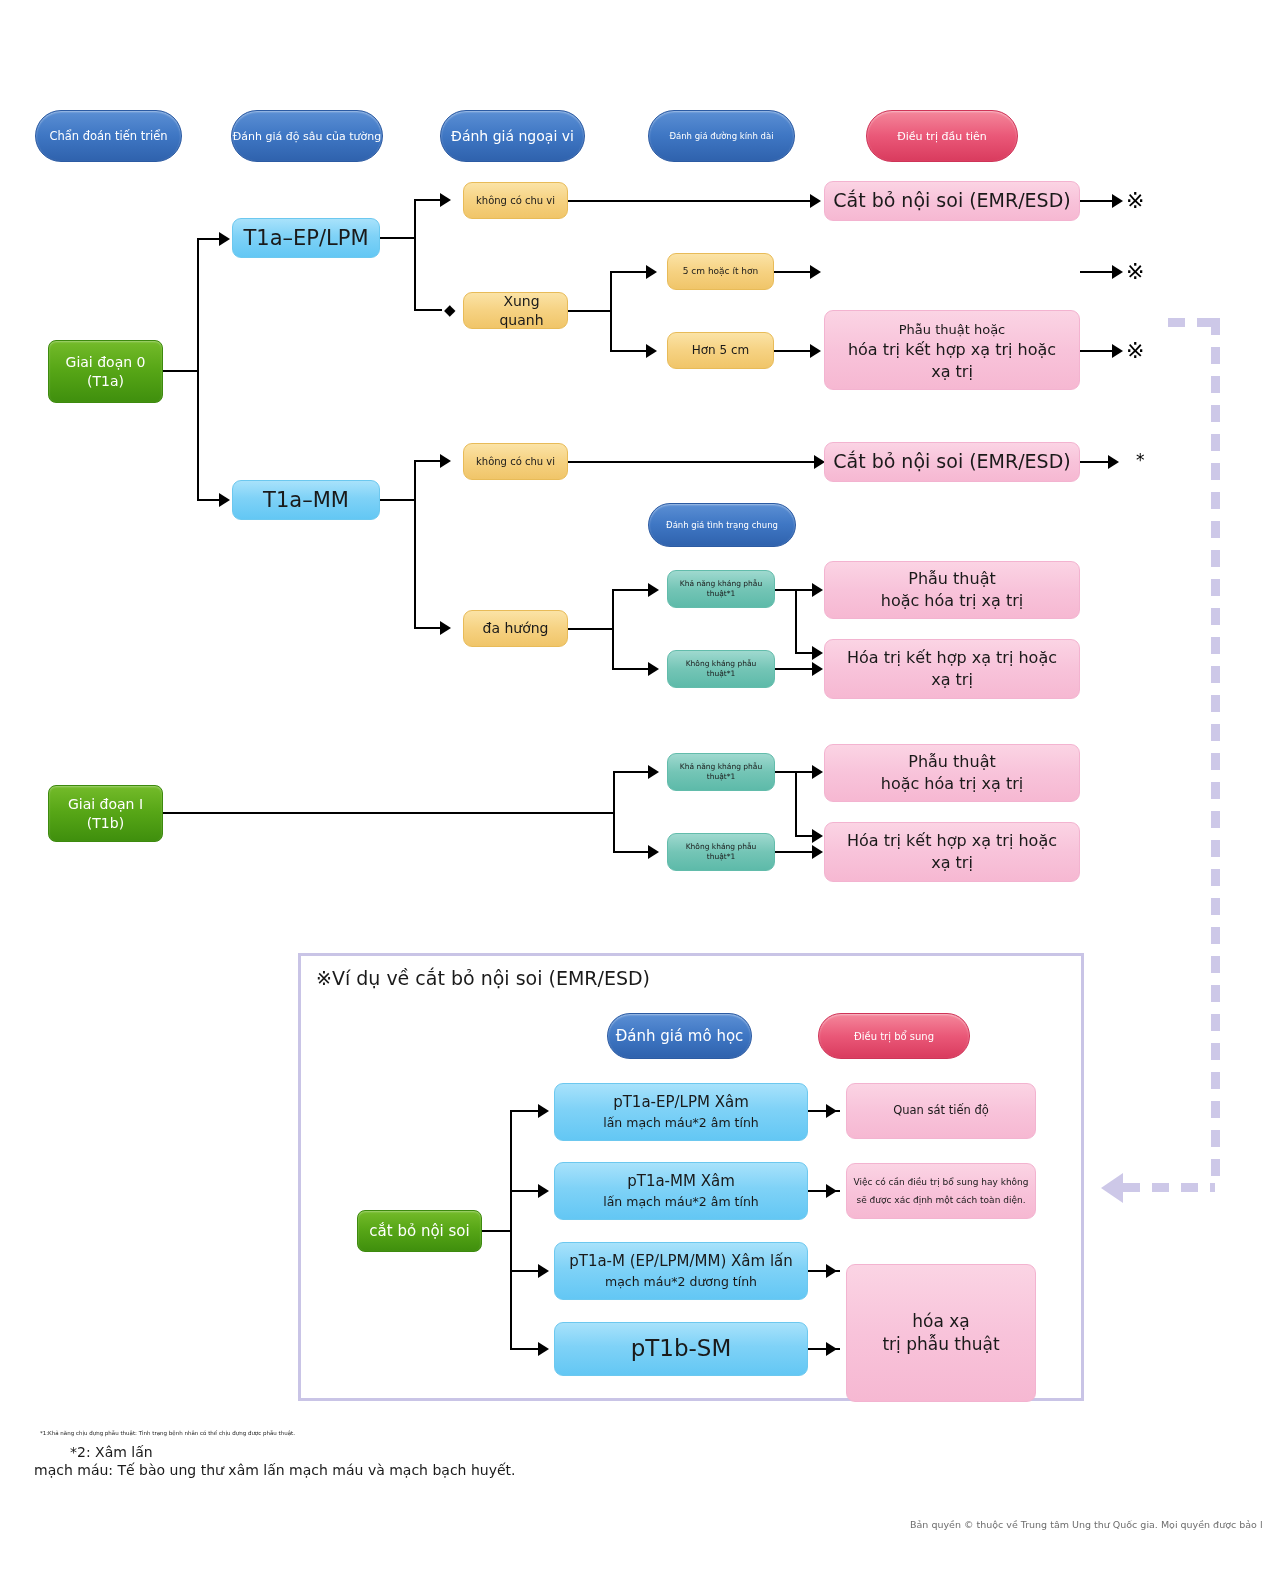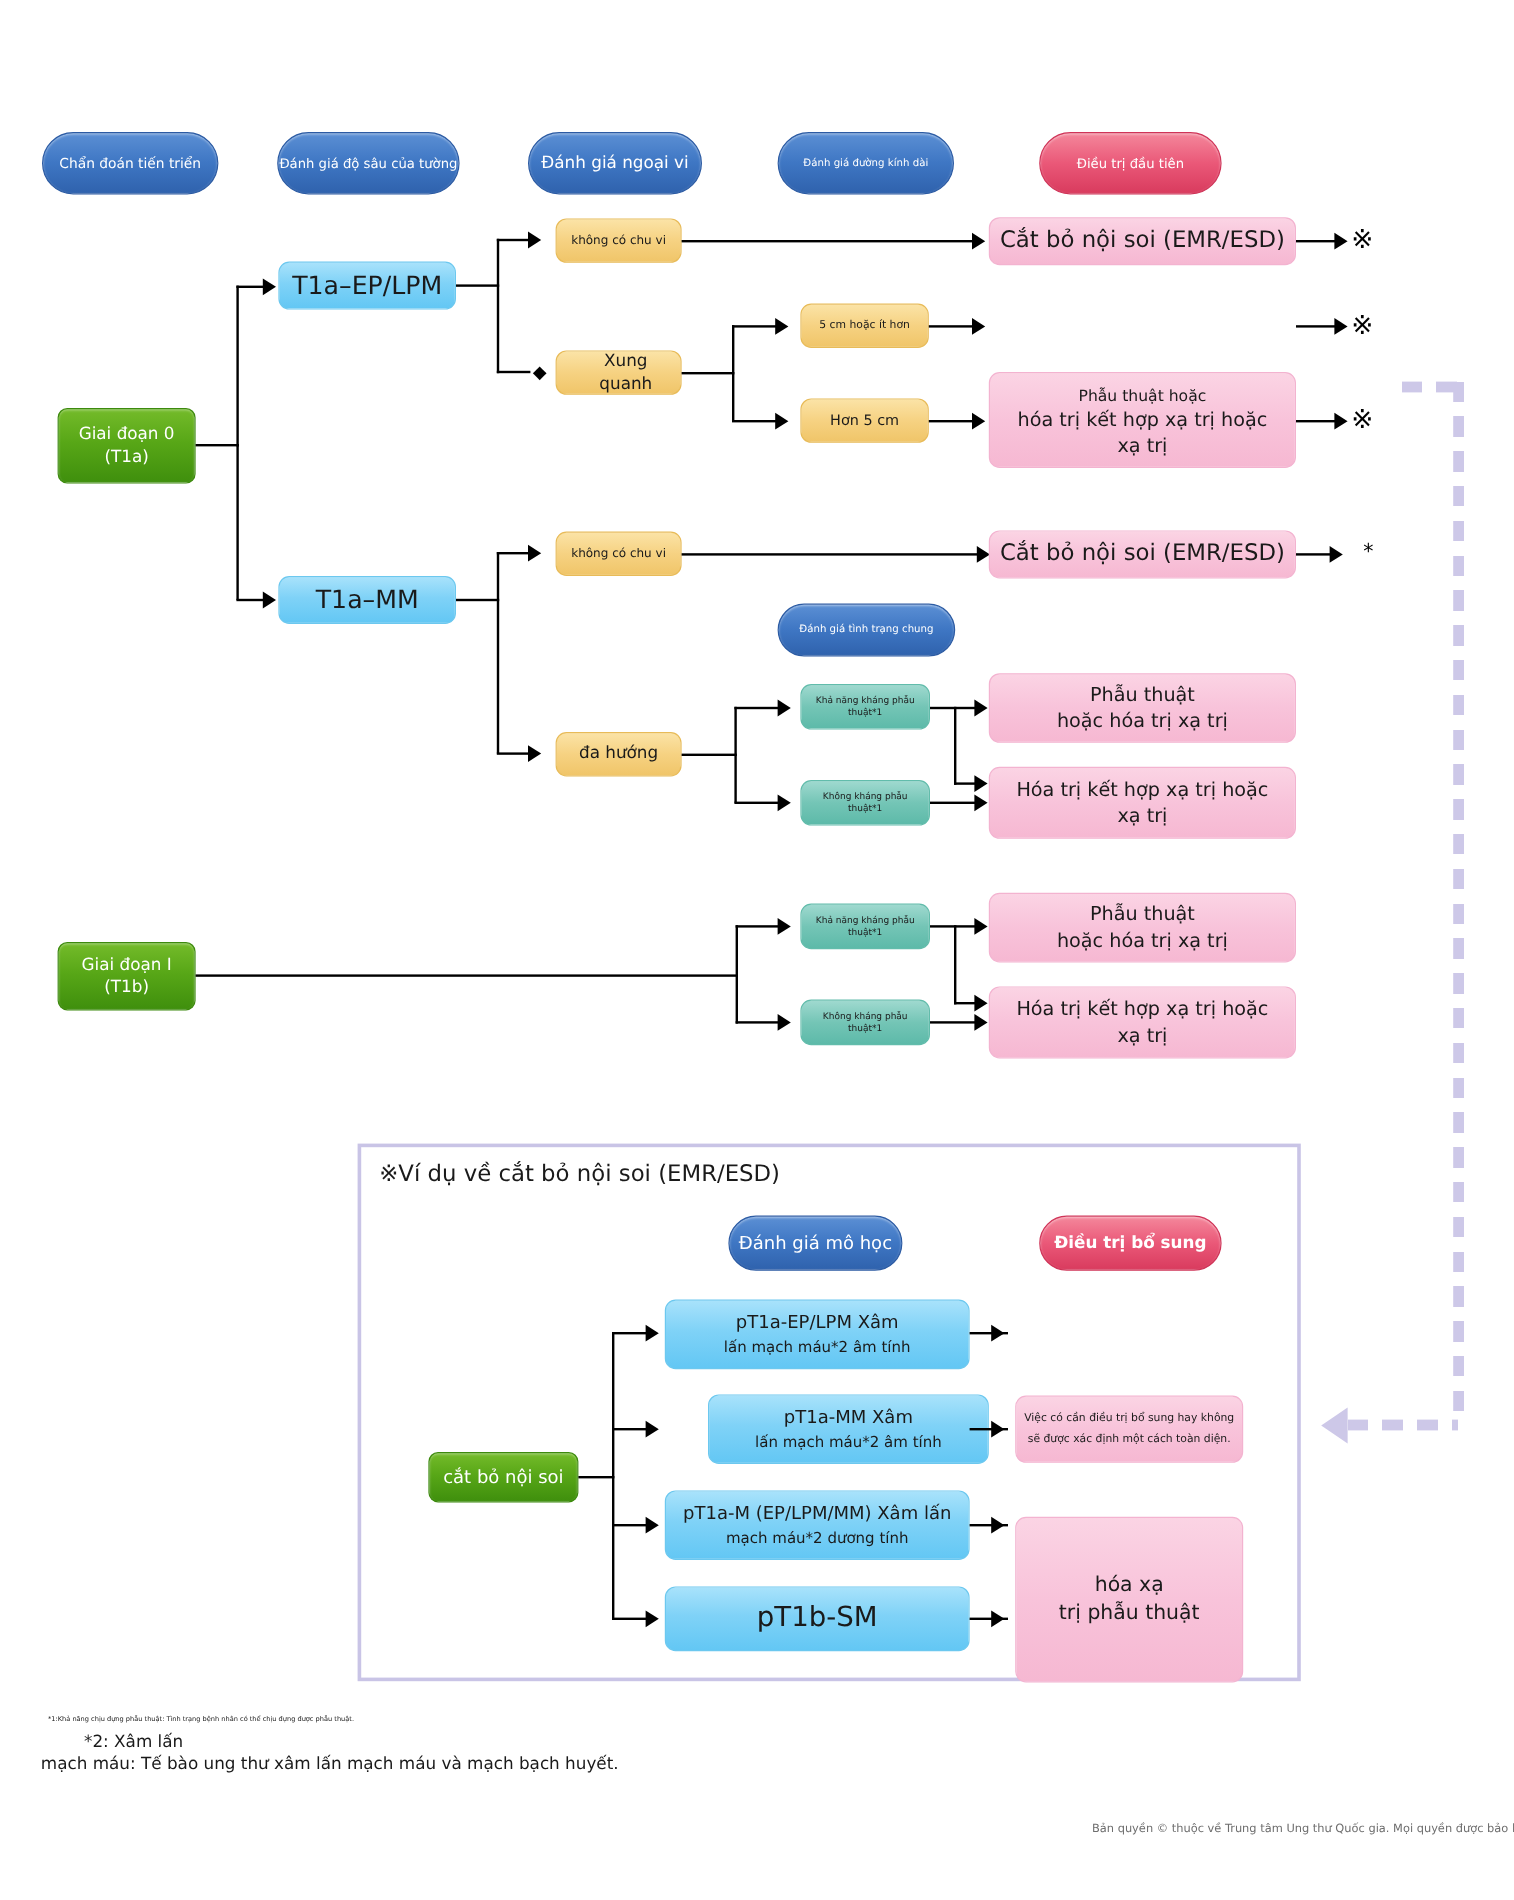--- a/index.html
+++ b/index.html
@@ -323,21 +323,21 @@
 
   <div id="panel" style="left:298px;top:953px;width:786px;height:448px;"></div>
 
   <div id="panel-title" style="left:316px;top:967px;font-size:19px;">
     <span>※Ví dụ về cắt bỏ nội soi (EMR/ESD)</span>
   </div>
 
   <div class="pill" style="left:607px;top:1013px;width:145px;height:46px;font-size:15px;">
     <span>Đánh giá mô học</span>
   </div>
-  <div class="pill red" style="left:866px;top:1013px;width:152px;height:46px;font-size:14px;font-weight:bold;">
+  <div class="pill red" style="left:818px;top:1013px;width:152px;height:46px;font-size:10px;">
     <span>Điều trị bổ sung</span>
   </div>
 
   <div class="node green" style="left:357px;top:1210px;width:125px;height:42px;font-size:15px;">
     <span class="txt">cắt bỏ nội soi</span>
   </div>
 
   <div class="ln lh" style="left:482px;top:1230px;width:30px;"></div>
   <div class="ln lv" style="left:510px;top:1110px;height:240px;"></div>
   <div class="ln lh" style="left:510px;top:1110px;width:30px;"></div>
@@ -348,21 +348,21 @@
   <div class="arw" style="left:538px;top:1184px;"></div>
   <div class="arw" style="left:538px;top:1264px;"></div>
   <div class="arw" style="left:538px;top:1342px;"></div>
 
   <div class="node blue" style="left:554px;top:1083px;width:254px;height:58px;font-size:15px;">
     <span class="txt">
       <span>pT1a-EP/LPM Xâm</span><br>
       <span style="font-size:12.5px;">lấn mạch máu*2 âm tính</span>
     </span>
   </div>
-  <div class="node blue" style="left:554px;top:1162px;width:234px;height:58px;font-size:15px;margin-left:36px;">
+  <div class="node blue" style="left:554px;top:1162px;width:254px;height:58px;font-size:15px;">
     <span class="txt">
       <span>pT1a-MM Xâm</span><br>
       <span style="font-size:12.5px;">lấn mạch máu*2 âm tính</span>
     </span>
   </div>
   <div class="node blue" style="left:554px;top:1242px;width:254px;height:58px;font-size:15px;">
     <span class="txt">
       <span>pT1a-M (EP/LPM/MM) Xâm lấn</span><br>
       <span style="font-size:12.5px;">mạch máu*2 dương tính</span>
     </span>
@@ -373,20 +373,23 @@
 
   <div class="ln lh" style="left:808px;top:1110px;width:32px;"></div>
   <div class="arw" style="left:826px;top:1104px;"></div>
   <div class="ln lh" style="left:808px;top:1190px;width:32px;"></div>
   <div class="arw" style="left:826px;top:1184px;"></div>
   <div class="ln lh" style="left:808px;top:1270px;width:32px;"></div>
   <div class="arw" style="left:826px;top:1264px;"></div>
   <div class="ln lh" style="left:808px;top:1348px;width:32px;"></div>
   <div class="arw" style="left:826px;top:1342px;"></div>
 
+  <div class="node pink" style="left:846px;top:1083px;width:190px;height:56px;font-size:11.5px;">
+    <span class="txt">Quan sát tiến độ</span>
+  </div>
   <div class="node pink" style="left:846px;top:1163px;width:190px;height:56px;font-size:9px;">
     <span class="txt" style="line-height:2.0;">
       <span>Việc có cần điều trị bổ sung hay không</span><br>
       <span>sẽ được xác định một cách toàn diện.</span>
     </span>
   </div>
   <div class="node pink" style="left:846px;top:1240px;width:190px;height:138px;font-size:17px;margin-top:24px;">
     <span class="txt">
       <span>hóa xạ</span><br>
       <span>trị phẫu thuật</span>

